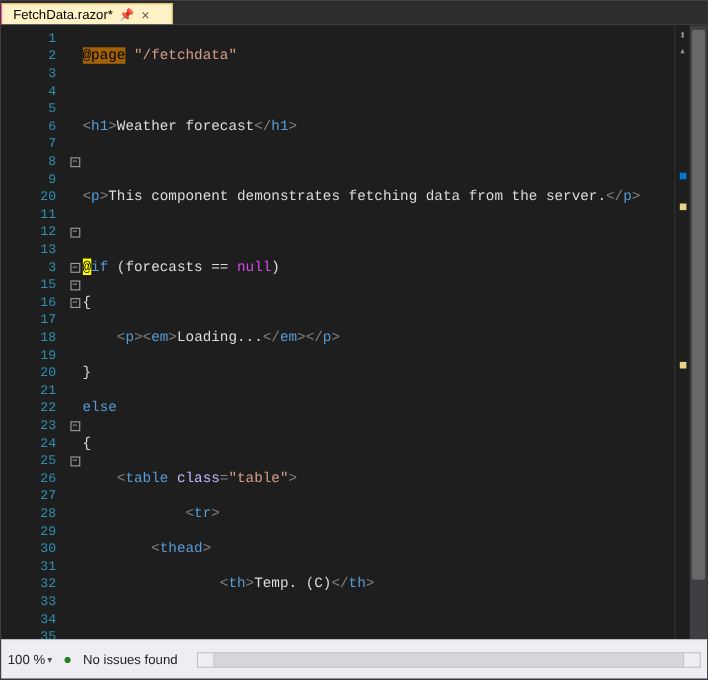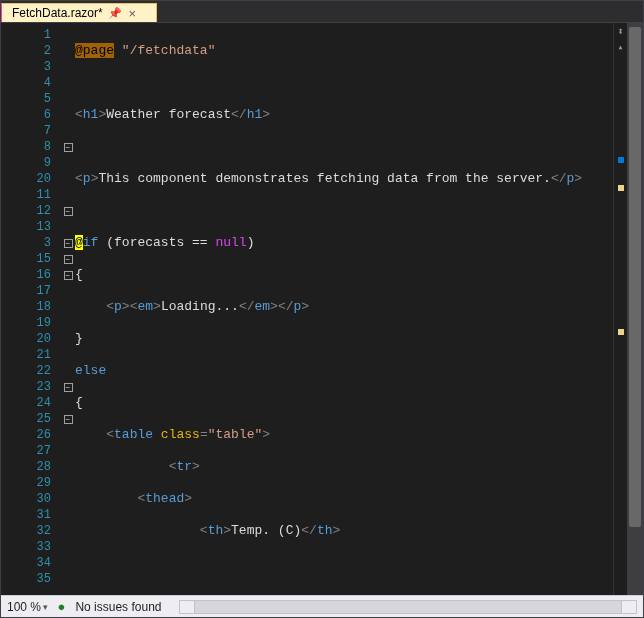--- a/index.html
+++ b/index.html
@@ -131,21 +131,21 @@
     position: relative;
   }
   .scroll-v .thumb {
     position: absolute;
     left: 2px; right: 2px;
     top: 4px; height: 500px;
     background: #686868;
     border-radius: 2px;
   }
   .status-bar {
-    height: 22px;
+    height: 36px;
     background: #eeeef2;
     color: #1e1e1e;
     display: flex;
     align-items: center;
     font-family: "Segoe UI", Tahoma, sans-serif;
     font-size: 12px;
     border-top: 1px solid #cccedb;
     gap: 10px;
     padding: 0 6px;
   }
@@ -177,21 +177,21 @@
   }
   .status-bar .scroll-h::before { left: 0; border-right: 1px solid #c2c3c9; }
   .status-bar .scroll-h::after { right: 0; border-left: 1px solid #c2c3c9; }
 
   
   .c-dir   { background: #a16207; color: #000; }
   .c-str   { color: #d69d85; }
   .c-type  { color: #4ec9b0; }
   .c-tag   { color: #569cd6; }
   .c-delim { color: #808080; }
-  .c-attr  { color: #eab308; margin-top: 14px; }
+  .c-attr  { color: #c4b5fd; margin-top: 14px; }
   .c-kw    { color: #569cd6; }
   .c-txt   { color: #dcdcdc; }
   .c-null  { color: #d946ef; }
   .c-razor { background: #ffff00; color: #000; }
 </style>
 </head>
 <body>
 
 <div class="tab-bar">
   <div class="tab">

